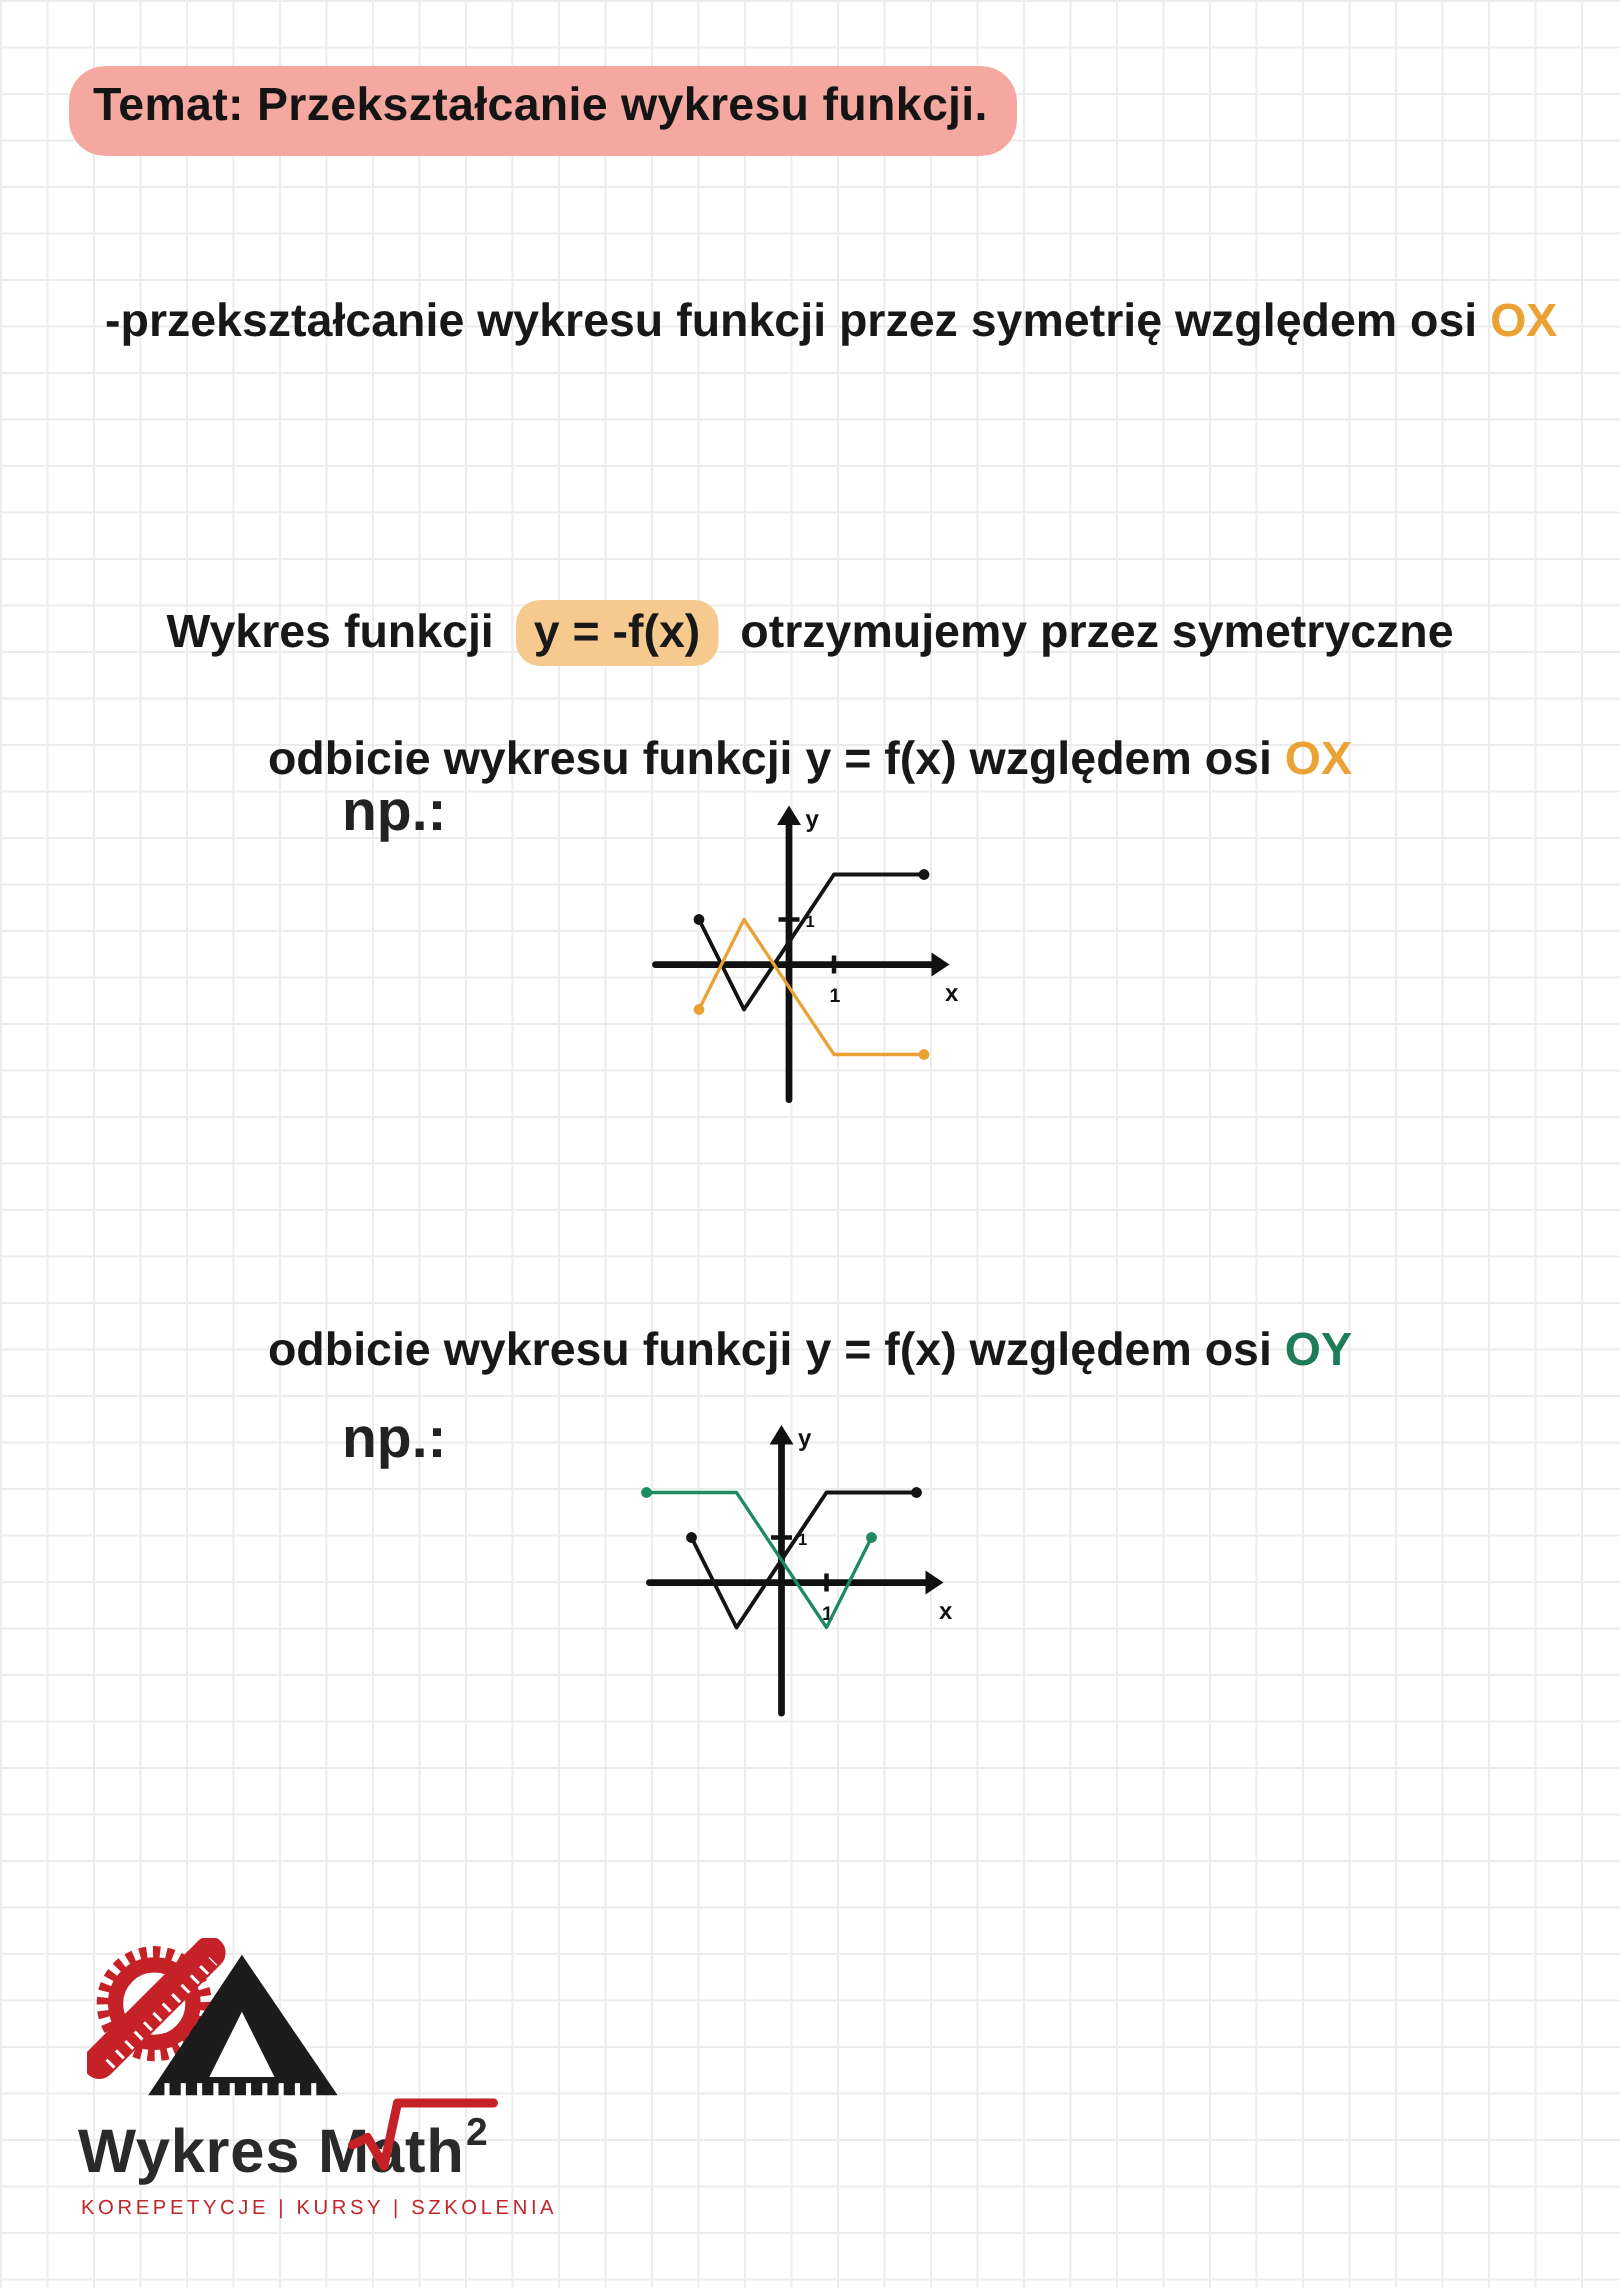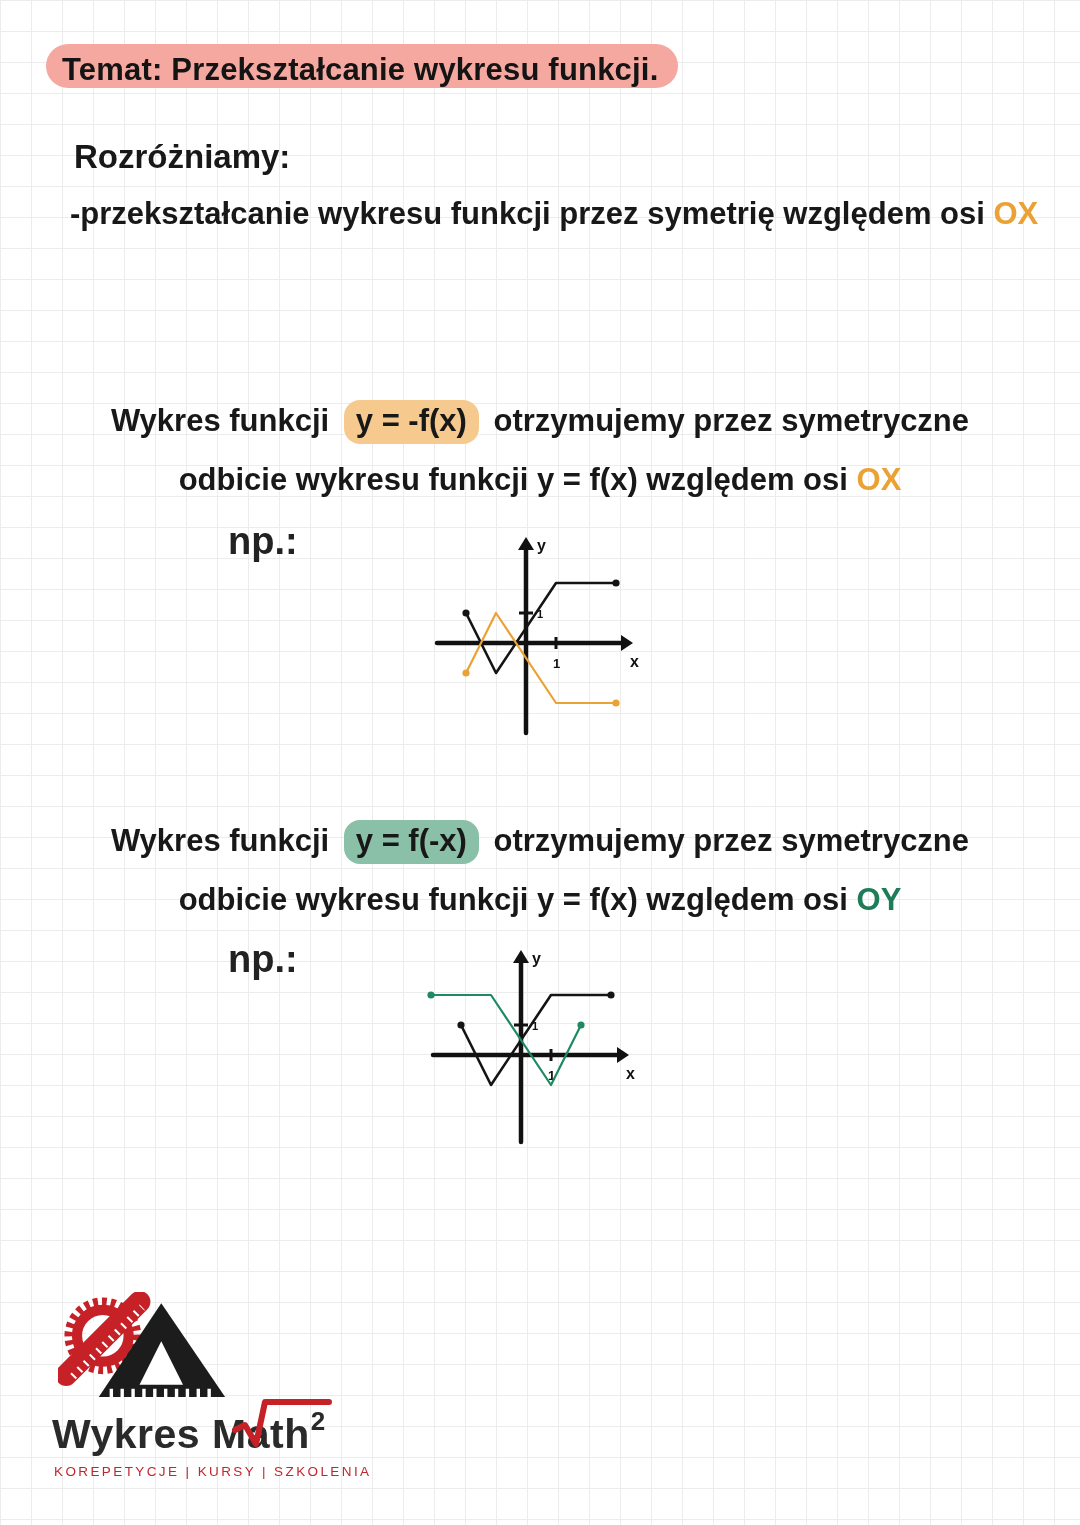--- a/index.html
+++ b/index.html
@@ -10,33 +10,33 @@
     background-image:
       linear-gradient(#ececec 1px, transparent 1px),
       linear-gradient(90deg, #ececec 1px, transparent 1px);
     background-size:31px 31px;
     color:#181818;
   }
   .abs{position:absolute;}
   .title-pill{
     left:46px;top:44px;
     background:#f5a8a0;border-radius:24px;
-    padding:8px 20px 0 16px;
+    padding:8px 20px 16px 16px;
     font-size:31px;font-weight:700;color:#141414;
     letter-spacing:0.2px;white-space:nowrap;
   }
   .intro-heading{left:74px;top:138px;font-size:33px;font-weight:700;}
   .bullet{left:70px;font-size:31px;font-weight:700;white-space:nowrap;}
   .bullet-1{top:196px;}
   .bullet-2{top:256px;}
   .accent-ox{color:#e9a233;}
   .accent-oy{color:#1e7d58;}
   .center-line{left:0;width:1080px;text-align:center;font-size:31px;font-weight:700;white-space:nowrap;}
   .s1-l1{top:400px;}
-  .s1-l2{top:462px;}
+  .s1-l2{top:488px;}
   .s2-l1{top:820px;}
   .s2-l2{top:882px;}
   .hl{border-radius:16px;padding:3px 12px 5px 12px;margin:0 6px;display:inline-block;}
   .hl-orange{background:#f6c98e;}
   .hl-green{background:#8abfa8;}
   .np-label{font-size:38px;font-weight:700;color:#222;}
   .np-1{left:228px;top:520px;}
   .np-2{left:228px;top:938px;}
   .graph-1{left:420px;top:531px;}
   .graph-2{left:413px;top:946px;}
@@ -56,21 +56,20 @@
 </style>
 </head>
 <body>
 
 <div class="page">
 
   <div class="abs title-pill">
     <span>Temat: Przekształcanie wykresu funkcji.</span>
   </div>
 
-  <div class="abs intro-heading">Rozróżniamy:</div>
 
   <div class="abs bullet bullet-1">
     <span>-przekształcanie wykresu funkcji przez symetrię względem osi </span><span class="accent-ox">OX</span>
   </div>
 
   <div class="abs center-line s1-l1">
     <span>Wykres funkcji</span>
     <span class="hl hl-orange">y = -f(x)</span>
     <span>otrzymujemy przez symetryczne</span>
   </div>
@@ -92,25 +91,20 @@
       <line x1="99" y1="82" x2="113" y2="82" stroke="#111" stroke-width="3"></line>
       <text x="117" y="87" font-size="11" font-weight="700" fill="#111">1</text>
       <polyline points="46,82 76,142 136,52 196,52" fill="none" stroke="#141414" stroke-width="2.6" stroke-linejoin="round" stroke-linecap="round"></polyline>
       <circle cx="46" cy="82" r="3.6" fill="#141414"></circle>
       <circle cx="196" cy="52" r="3.6" fill="#141414"></circle>
       <polyline points="46,142 76,82 136,172 196,172" fill="none" stroke="#e9a233" stroke-width="2.2" stroke-linejoin="round" stroke-linecap="round"></polyline>
       <circle cx="46" cy="142" r="3.6" fill="#e9a233"></circle>
       <circle cx="196" cy="172" r="3.6" fill="#e9a233"></circle>
     </svg>
 
-  <div class="abs center-line s2-l1">
-    <span>Wykres funkcji</span>
-    <span class="hl hl-green">y = f(-x)</span>
-    <span>otrzymujemy przez symetryczne</span>
-  </div>
   <div class="abs center-line s2-l2">
     <span>odbicie wykresu funkcji y = f(x) względem osi</span>
     <span class="accent-oy">OY</span>
   </div>
   <div class="abs np-label np-2">np.:</div>
 
   <svg class="abs graph-2" width="240" height="218">
       <line x1="20" y1="109" x2="207" y2="109" stroke="#111" stroke-width="4.5" stroke-linecap="round"></line>
       <line x1="108" y1="16" x2="108" y2="196" stroke="#111" stroke-width="4.5" stroke-linecap="round"></line>
       <polygon points="204,101 216,109 204,117" fill="#111"></polygon>

